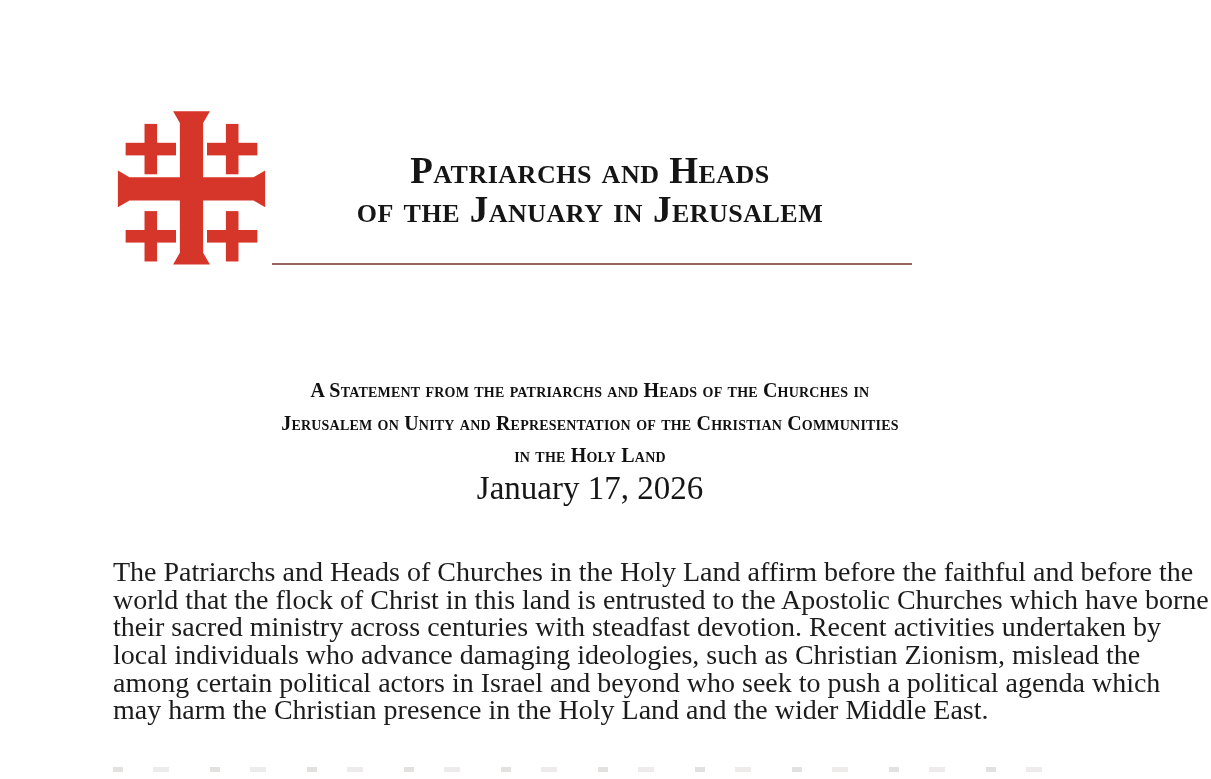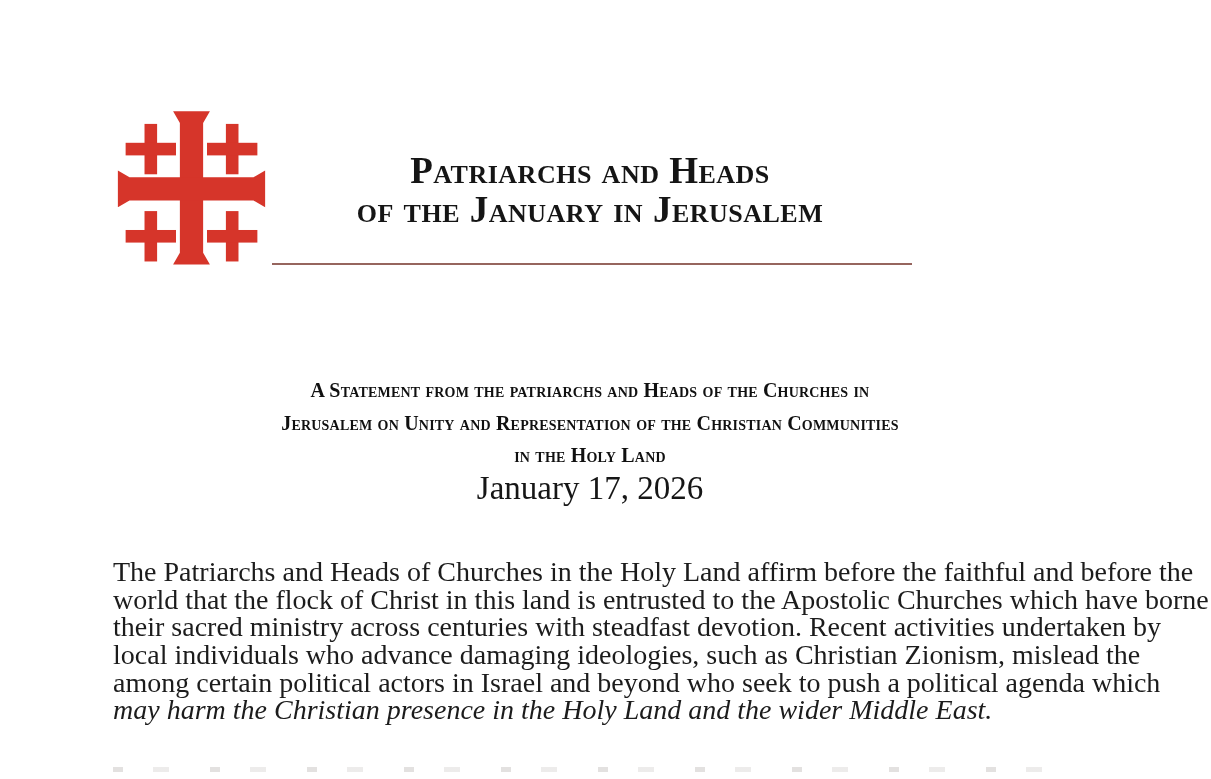--- a/index.html
+++ b/index.html
@@ -82,21 +82,20 @@
   }
   .body-line {
     text-align: justify;
     text-align-last: justify;
     height: 27.7px;
     white-space: nowrap;
   }
   .body-line.last {
     text-align: left;
     text-align-last: left;
-    font-style: italic;
   }
   
   .next-line-fragments {
     position: absolute;
     left: 113px;
     top: 767px;
     width: 954px;
     height: 5px;
     background: repeating-linear-gradient(90deg,
       rgba(115,105,100,0.20) 0 10px,

